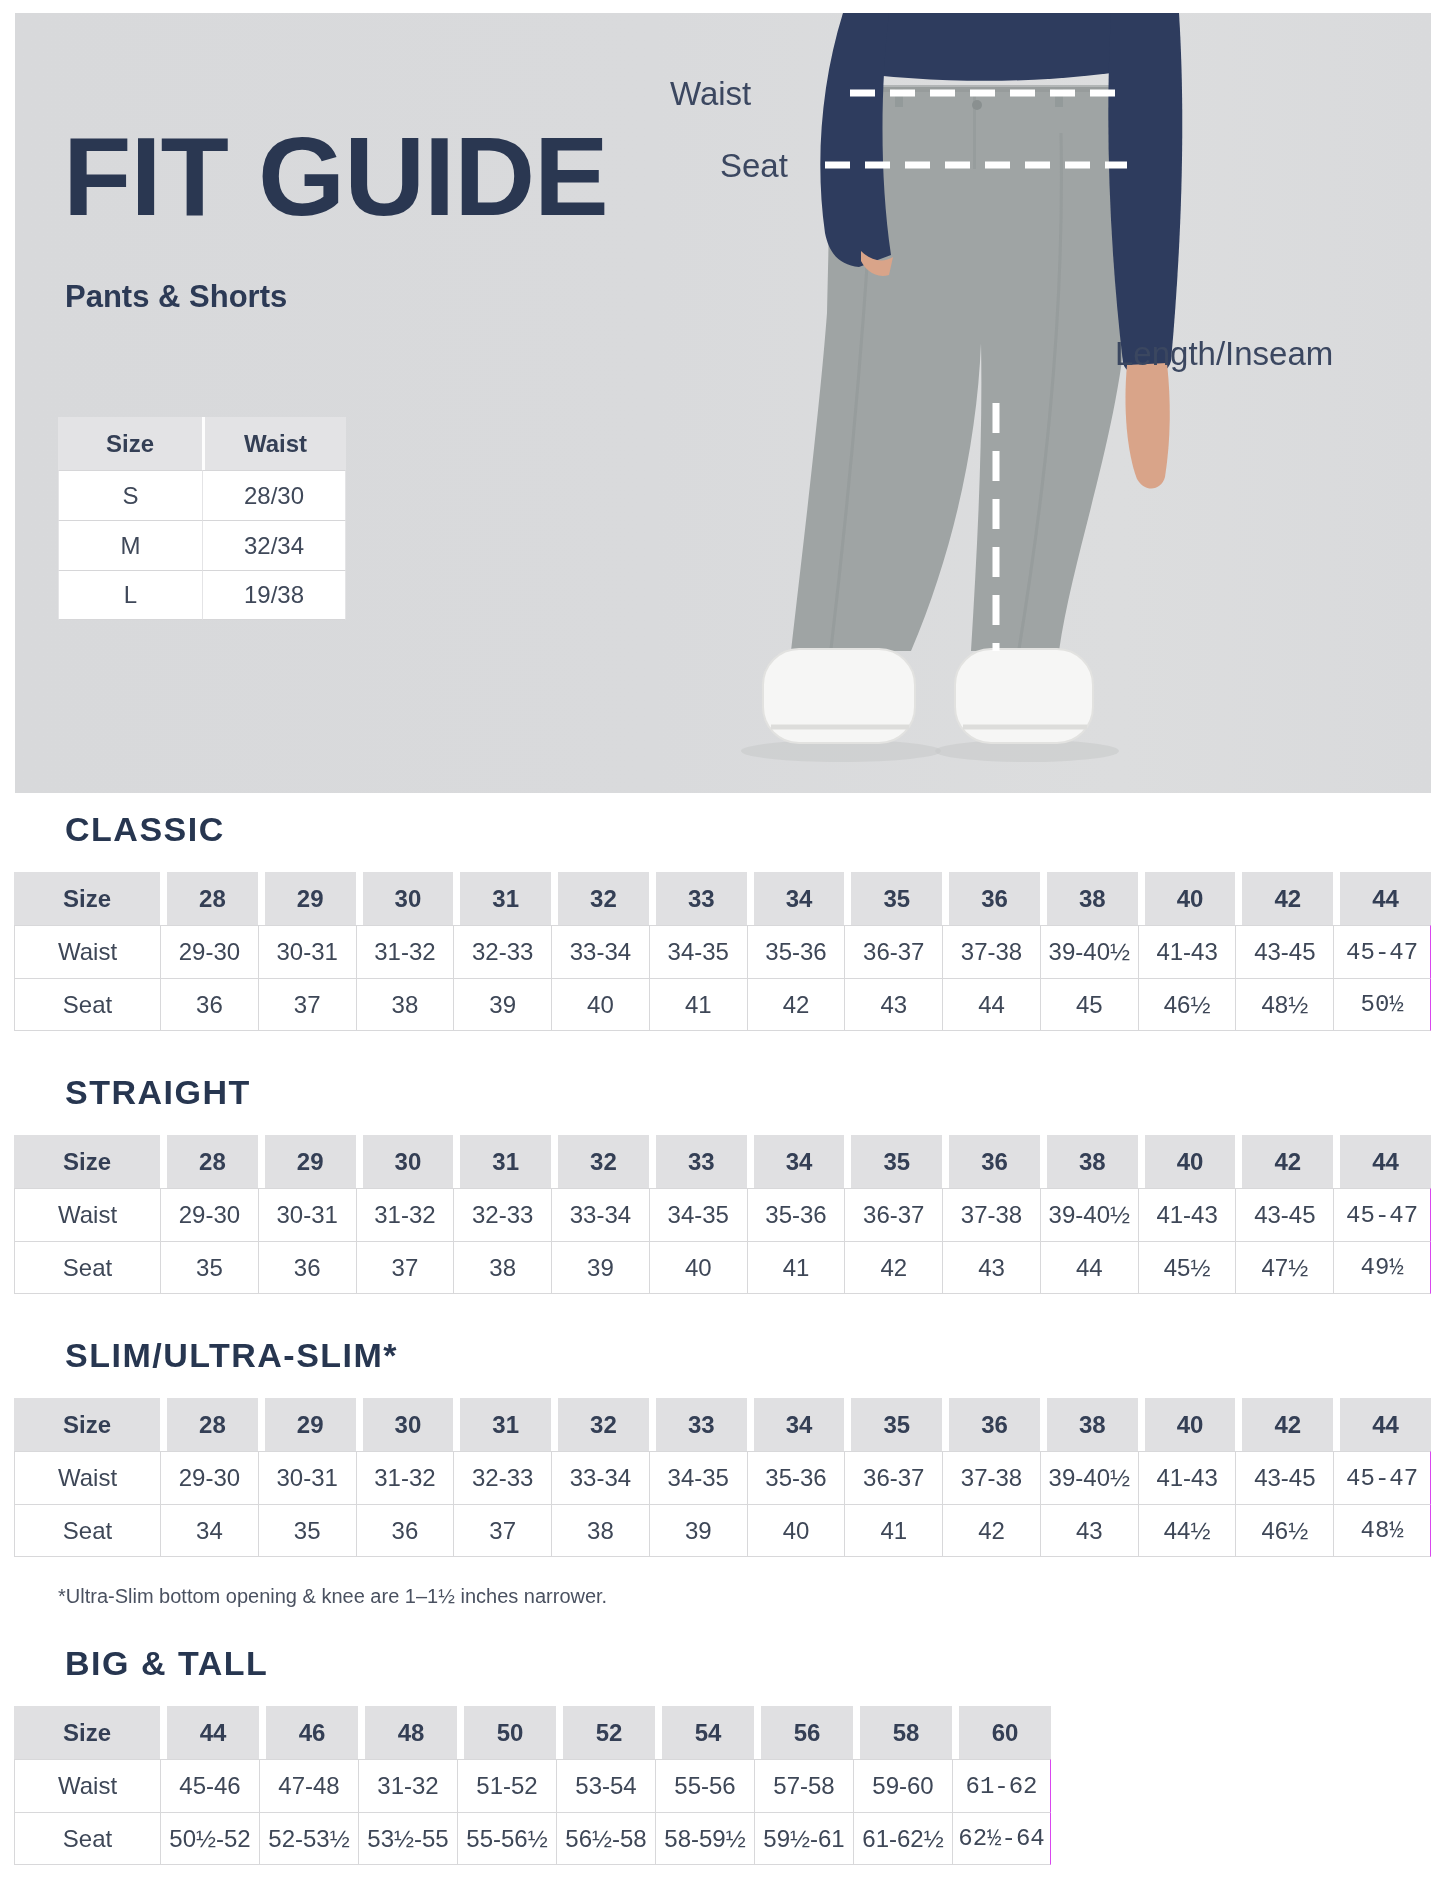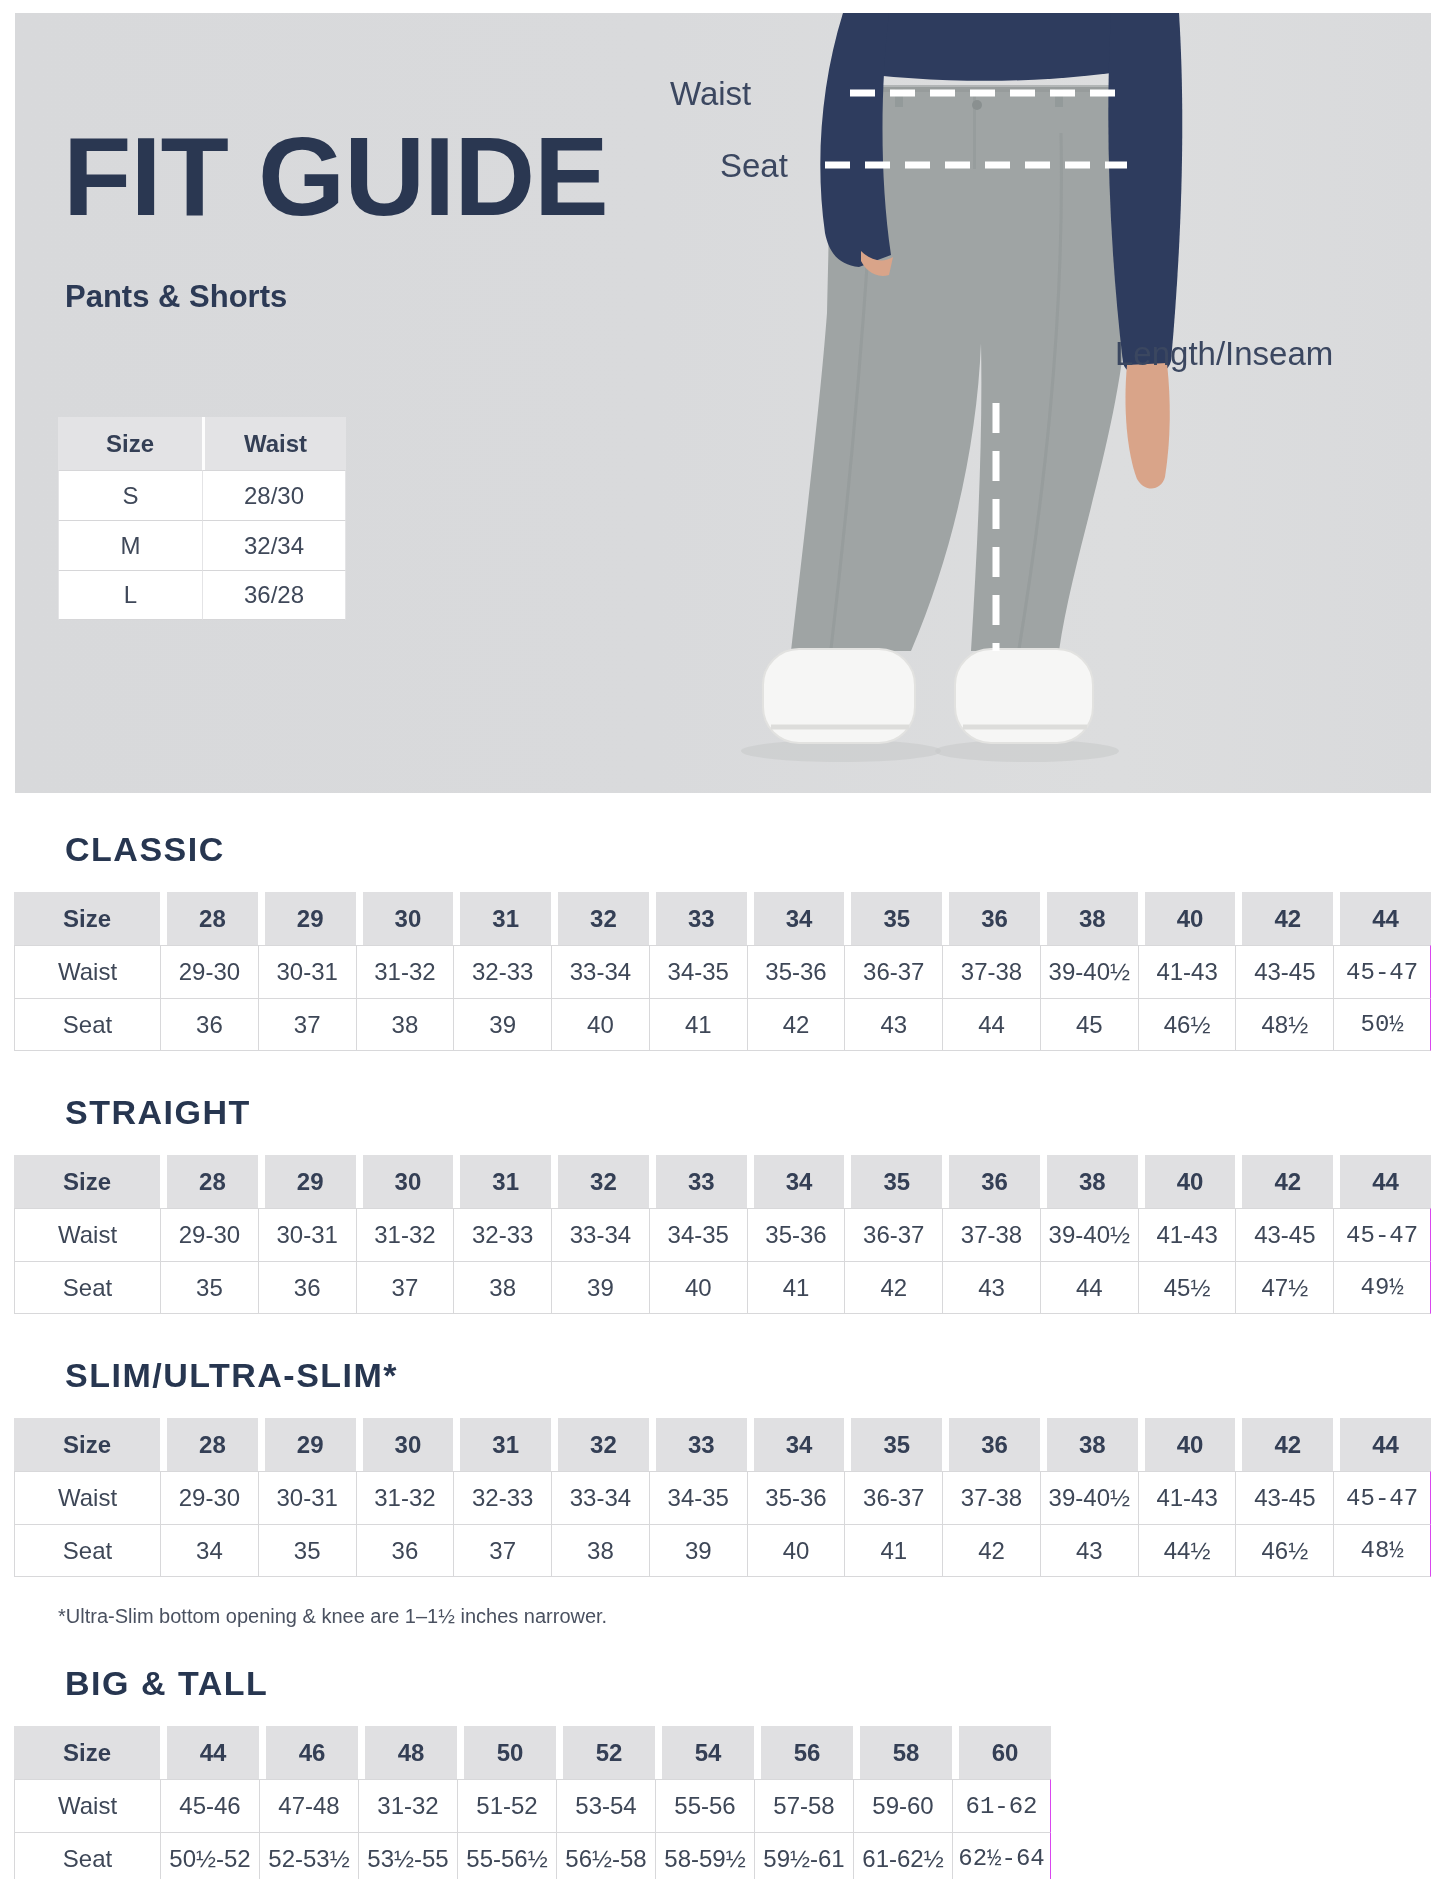--- a/index.html
+++ b/index.html
@@ -44,21 +44,21 @@
   .mini .data .cell { border-top:1px solid #d6d6d8; border-left:1px solid #e4e4e6; }
   .mini .data .cell:first-child { border-left:1px solid #e4e4e6; }
   .mini .data .cell:last-child { border-right:1px solid #e4e4e6; }
   .mini .t-row.data:last-child .cell { border-bottom:1px solid #d6d6d8; }
 
   
   .section-title {
     font-size:34px; font-weight:700; letter-spacing:1.5px; color:#273650;
     line-height:34px; margin:44px 0 26px 65px; white-space:nowrap;
   }
-  .section-title.first { margin-top:39px; }
+  .section-title.first { margin-top:19px; }
   .section-title.after-note { margin-top:38px; }
 
   
   .dtable { margin-left:14px; width:1417px; }
   .dtable.cols9 { width:1037px; }
   .dtable .t-row { display:grid; height:53px; }
   .cols13 .t-row { grid-template-columns:146px repeat(13,1fr); }
   .cols9  .t-row { grid-template-columns:146px repeat(9,1fr); }
   .dtable .cell {
     display:flex; align-items:center; justify-content:center;
@@ -136,21 +136,21 @@
       <div class="t-row data">
         <div class="cell">S</div>
         <div class="cell">28/30</div>
       </div>
       <div class="t-row data">
         <div class="cell">M</div>
         <div class="cell">32/34</div>
       </div>
       <div class="t-row data">
         <div class="cell">L</div>
-        <div class="cell">36/28</div>
+        <div class="cell">19/38</div>
       </div>
     </div>
 </div>
 
 <div class="section-title first">CLASSIC</div>
 <div class="dtable cols13">
     <div class="t-row hdr">
       <div class="cell">Size</div>
       <div class="cell">28</div>
       <div class="cell">29</div>

